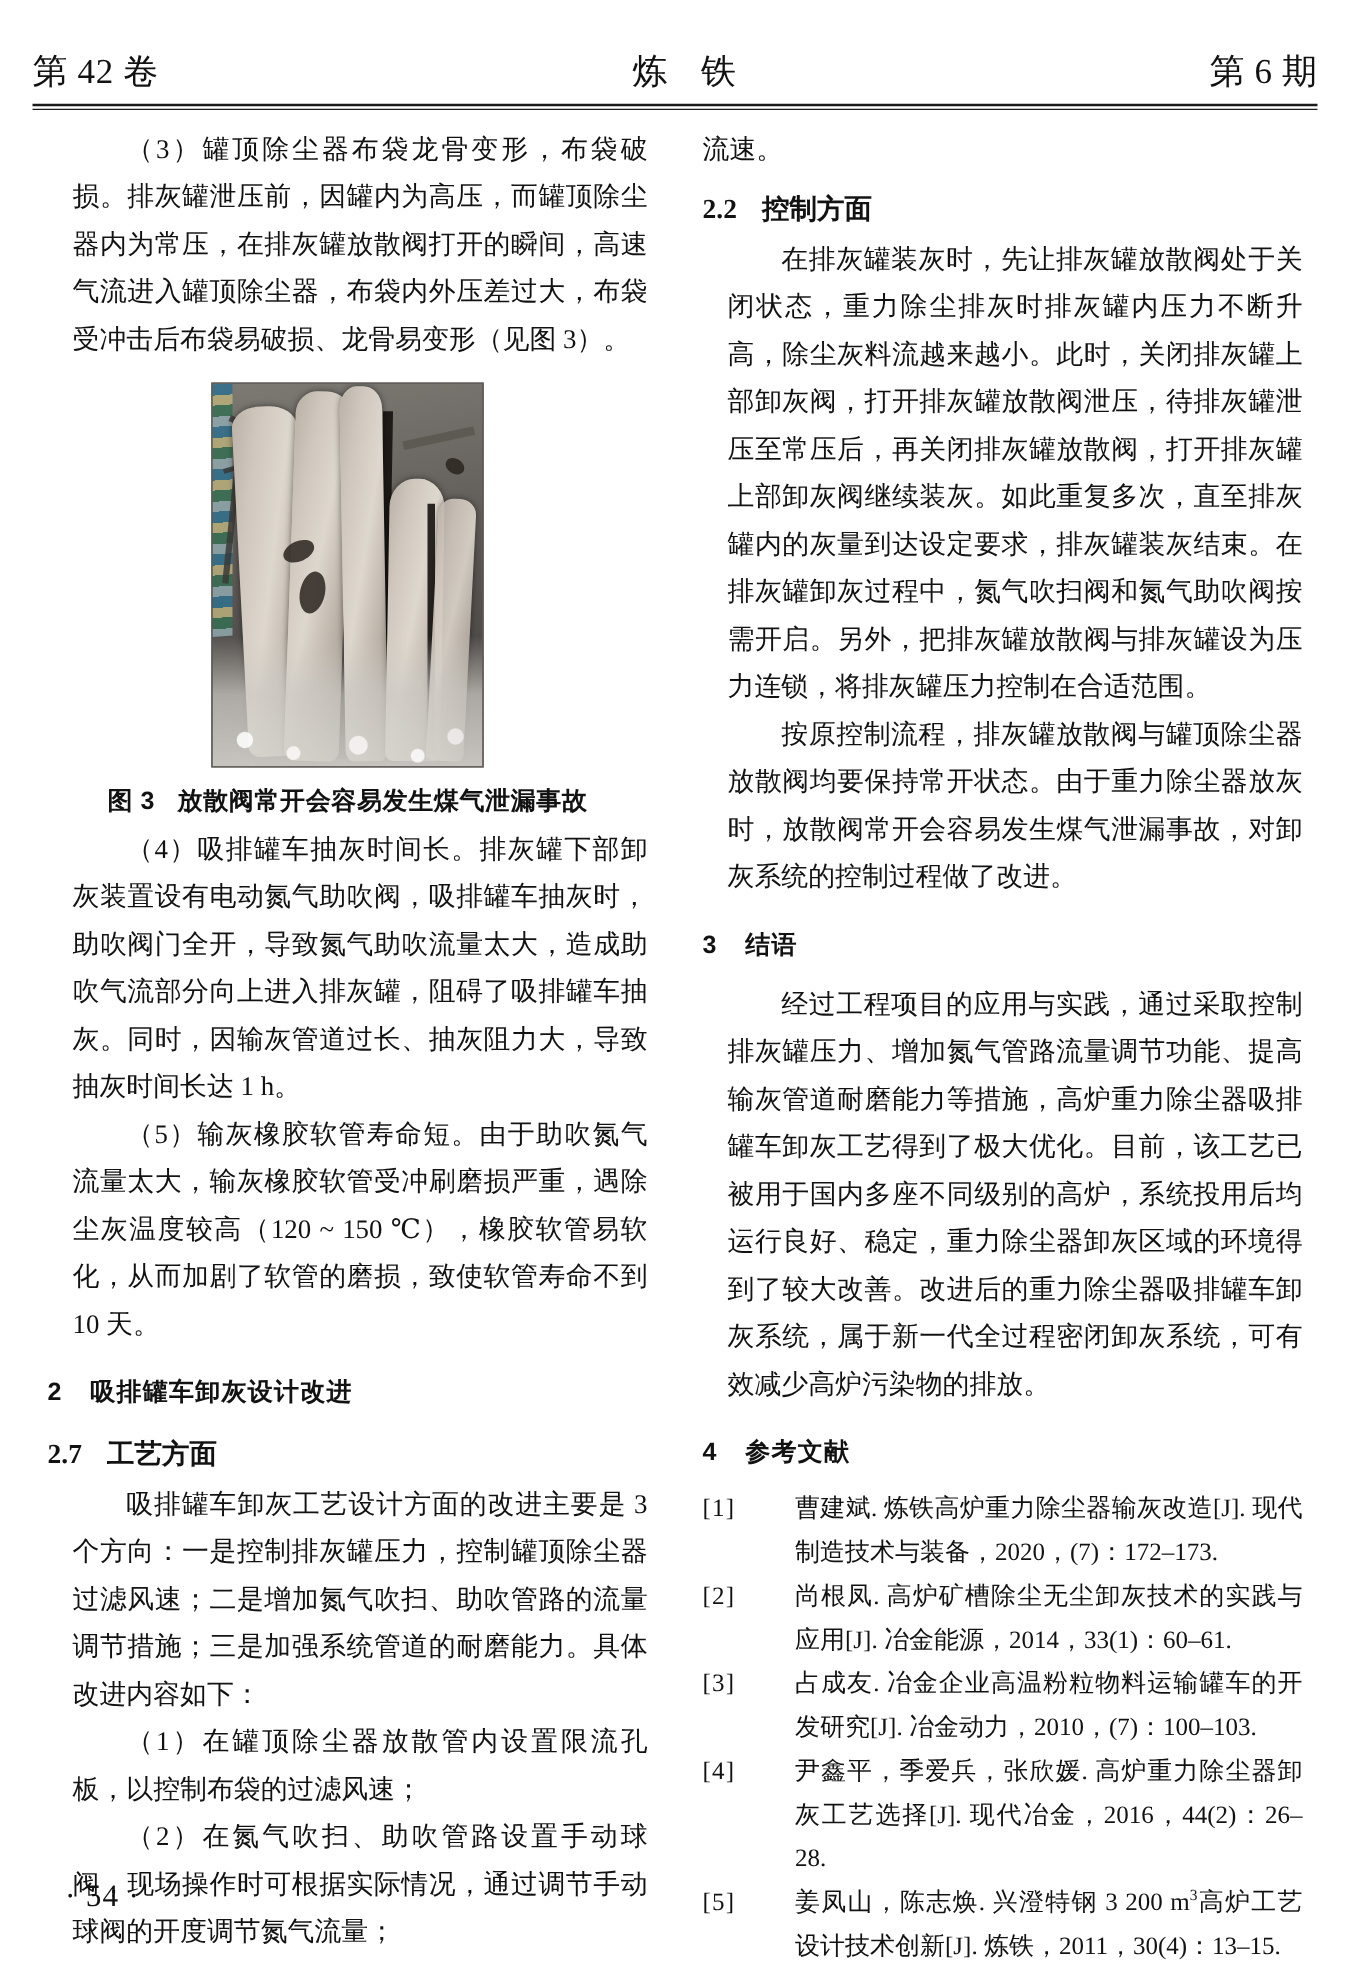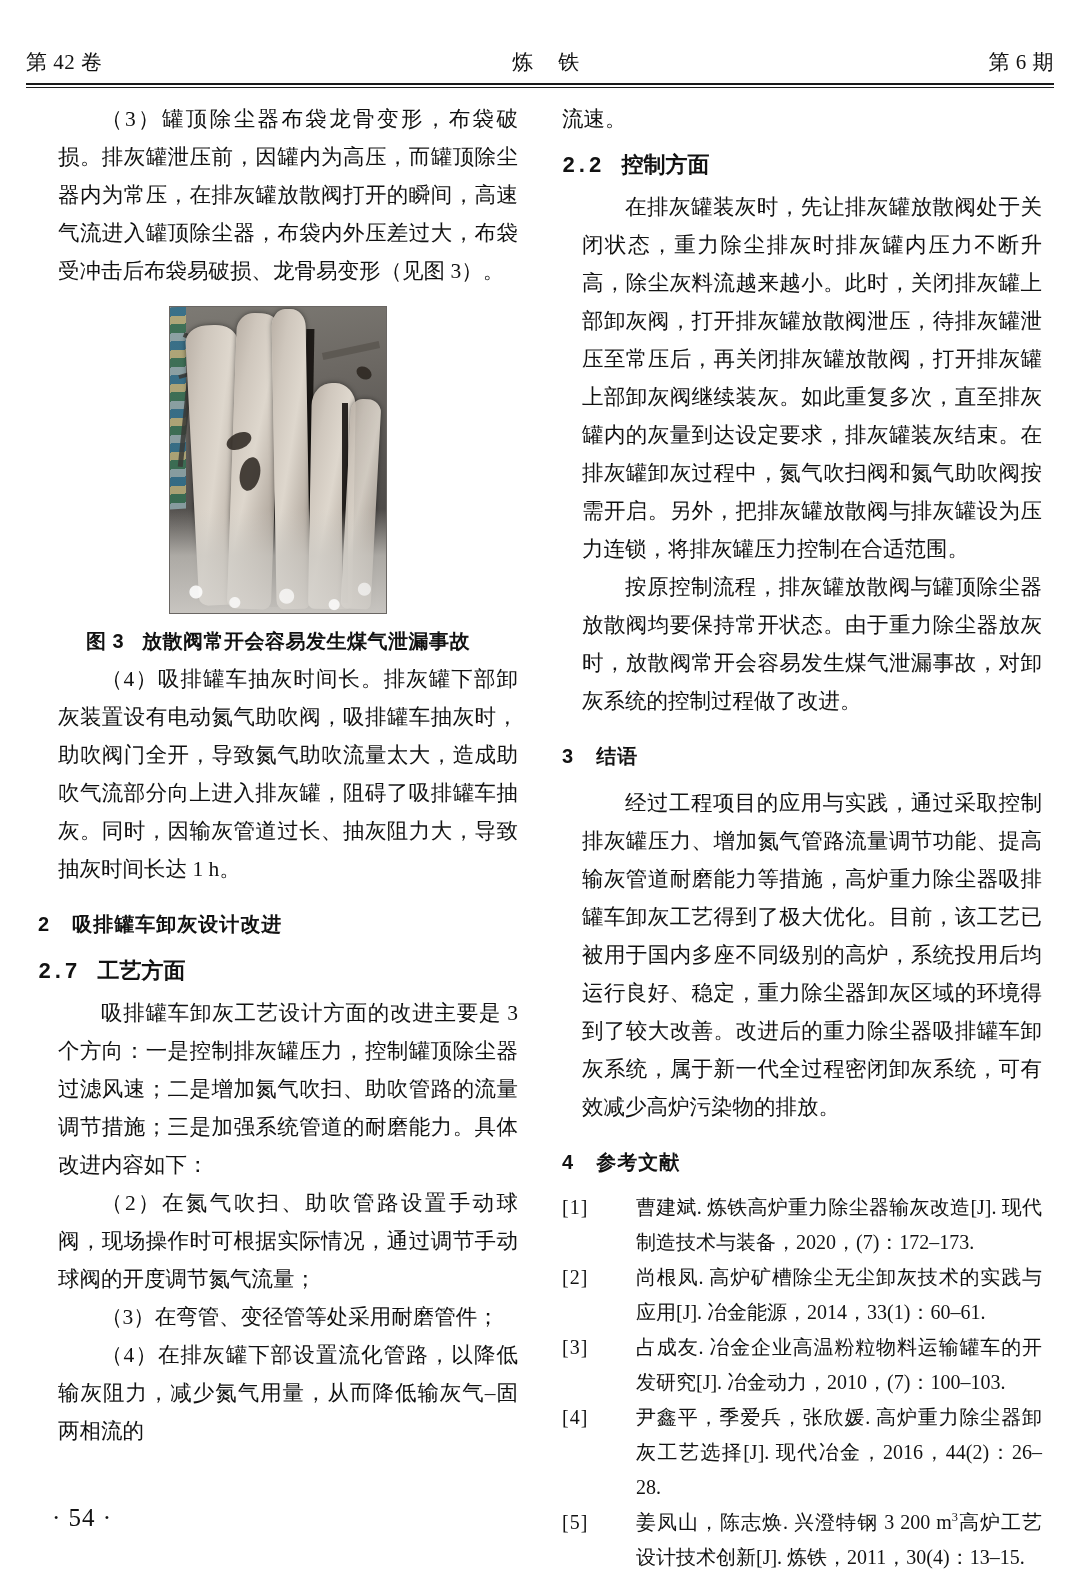--- a/index.html
+++ b/index.html
@@ -28,21 +28,21 @@
   
   .runhead {
     position: absolute;
     left: 26px;
     top: 36px;
     width: 1028px;
     height: 40px;
     display: flex;
     align-items: flex-end;
     justify-content: flex-end;
-    font-size: 21px;
+    font-size: 28px;
     letter-spacing: 0.5px;
   }
   .runhead .vol { flex: 0 0 auto; }
   .runhead .journal {
     flex: 1 1 auto;
     text-align: center;
     letter-spacing: 10px;
     padding-left: 10px;
   }
   .runhead .issue { flex: 0 0 auto; }
@@ -86,21 +86,21 @@
     font-family: "Liberation Sans", "DejaVu Sans", sans-serif;
     letter-spacing: 1px;
   }
   h2.sec .num { margin-right: 22px; }
 
   h3.subsec {
     margin: 10px 0 2px 0;
     font-size: 22px;
     line-height: 38px;
     font-weight: bold;
-    font-family: Liberation Mono, monospace;
+    font-family: Liberation Serif, serif;
   }
   h3.subsec .num { margin-right: 20px; }
 
   
   figure.fig {
     margin: 16px 0 4px 0;
     text-align: center;
   }
   .photo {
     width: 216px;
@@ -262,30 +262,32 @@
         <div class="tear t3"></div>
         <div class="bg-floor"></div>
         <div class="debris"></div>
       </div>
       <figcaption class="figcap">
         <span class="figlabel">图 3</span><span>放散阀常开会容易发生煤气泄漏事故</span>
       </figcaption>
     </figure>
 
     <p class="body indent">（4）吸排罐车抽灰时间长。排灰罐下部卸灰装置设有电动氮气助吹阀，吸排罐车抽灰时，助吹阀门全开，导致氮气助吹流量太大，造成助吹气流部分向上进入排灰罐，阻碍了吸排罐车抽灰。同时，因输灰管道过长、抽灰阻力大，导致抽灰时间长达 1 h。</p>
+    <p class="body indent">（5）输灰橡胶软管寿命短。由于助吹氮气流量太大，输灰橡胶软管受冲刷磨损严重，遇除尘灰温度较高（120 ~ 150 ℃），橡胶软管易软化，从而加剧了软管的磨损，致使软管寿命不到 10 天。</p>
 
     <h2 class="sec">
       <span class="num">2</span><span>吸排罐车卸灰设计改进</span>
     </h2>
 
     <h3 class="subsec">
       <span class="num">2.7</span><span>工艺方面</span>
     </h3>
 
     <p class="body indent">吸排罐车卸灰工艺设计方面的改进主要是 3 个方向：一是控制排灰罐压力，控制罐顶除尘器过滤风速；二是增加氮气吹扫、助吹管路的流量调节措施；三是加强系统管道的耐磨能力。具体改进内容如下：</p>
+    <p class="body indent">（1）在罐顶除尘器放散管内设置限流孔板，以控制布袋的过滤风速；</p>
     <p class="body indent">（2）在氮气吹扫、助吹管路设置手动球阀，现场操作时可根据实际情况，通过调节手动球阀的开度调节氮气流量；</p>
     <p class="body indent">（3）在弯管、变径管等处采用耐磨管件；</p>
     <p class="body indent">（4）在排灰罐下部设置流化管路，以降低输灰阻力，减少氮气用量，从而降低输灰气–固两相流的</p>
   </div>
 
   <div class="col col-right">
 
     <p class="body">流速。</p>
 
     <h3 class="subsec">

